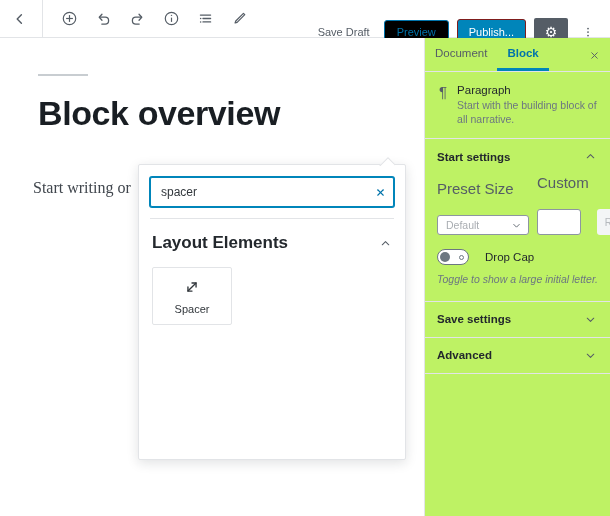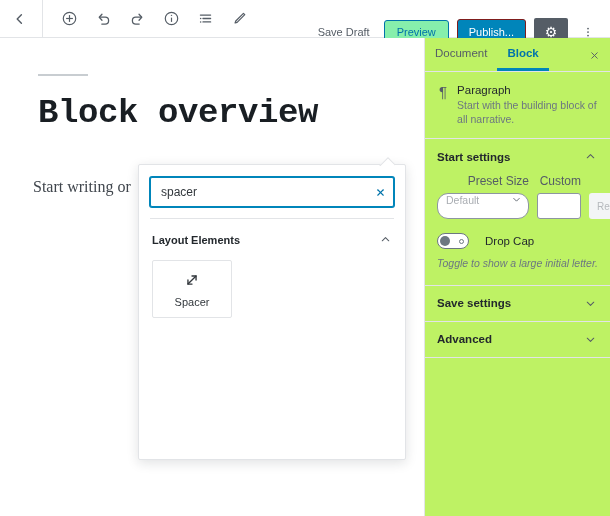--- a/index.html
+++ b/index.html
@@ -29,21 +29,21 @@
   .tb-group { display: flex; align-items: center; gap: 2px; padding-left: 6px; }
   .tb-right {
     position: absolute; right: 0; top: 0; height: 32px;
     display: flex; align-items: center; gap: 8px; padding-right: 10px; margin-top: 16px;
   }
   .save-draft {
     font-size: 11px; color: #555d66; background: none; border: none;
     cursor: pointer; padding: 4px 6px;
   }
   .preview-btn {
-    font-size: 11px; color: #0073aa; background: #86efac;
+    font-size: 11px; color: #0073aa; background: #000000;
     border: 1px solid #0073aa; border-radius: 3px;
     padding: 5px 12px; cursor: pointer;
   }
   .publish-btn {
     font-size: 11px; color: #fff; background: #0085ba;
     border: 1px solid #7f1d1d; border-radius: 3px;
     padding: 6px 11px; cursor: pointer;
   }
   .gear-btn {
     width: 34px; height: 28px; background: #555d66; color: #fff;
@@ -53,21 +53,21 @@
   .more-btn { width: 24px; }
 
   
   .canvas {
     position: absolute; left: 0; top: 38px; width: 424px; height: 478px;
     background: #fff; overflow: hidden;
   }
   .post-rule { margin: 36px 0 0 38px; width: 50px; height: 2px; background: #c8cdd1; }
   .post-title {
     margin: 18px 0 0 38px;
-    font-size: 34px; font-weight: bold; letter-spacing: -0.4px; color: #191e23; font-family: Liberation Mono, monospace;
+    font-size: 34px; font-weight: bold; letter-spacing: -0.4px; color: #191e23;
   }
   .post-body {
     margin: 46px 0 0 33px;
     font-family: "Liberation Serif", serif;
     font-size: 16px; color: #40464d;
   }
 
   
   .popover {
     position: absolute; left: 138px; top: 164px; width: 268px; height: 296px;
@@ -95,21 +95,21 @@
   .search-clear {
     width: 26px; height: 26px; display: flex; align-items: center;
     justify-content: center; color: #0073aa; background: none;
     border: none; cursor: pointer; font-size: 13px;
   }
   .pop-divider { height: 1px; background: #e2e4e7; margin: 0 11px; }
   .cat-header {
     display: flex; align-items: center; justify-content: space-between;
     padding: 14px 13px 10px 13px; cursor: pointer;
   }
-  .cat-title { font-size: 11px; font-weight: bold; color: #23282d; }
+  .cat-title { font-size: 17px; font-weight: bold; color: #23282d; }
   .block-grid { padding: 4px 13px 0 13px; display: flex; flex-wrap: wrap; gap: 8px; }
   .block-item {
     width: 80px; height: 58px; border: 1px solid #e2e4e7; border-radius: 2px;
     background: #fff; display: flex; flex-direction: column;
     align-items: center; justify-content: center; gap: 3px; cursor: pointer;
   }
   .block-item-label { font-size: 11px; color: #32373c; }
 
   
   .sidebar {
@@ -137,25 +137,25 @@
   .block-card-title { font-size: 11.5px; color: #23282d; margin-bottom: 2px; }
   .block-card-desc { font-size: 10.5px; color: #6c7781; line-height: 1.35; }
   .panel { border-top: 1px solid #e2e4e7; }
   .panel-head {
     display: flex; align-items: center; justify-content: space-between;
     padding: 11px 13px 11px 12px; cursor: pointer;
   }
   .panel-title { font-size: 11.5px; font-weight: bold; color: #23282d; }
   .panel-body { padding: 0 12px 14px 12px; }
   .field-row { display: flex; gap: 8px; align-items: flex-end; }
-  .field-label { font-size: 12px; color: #555d66; display: block; margin-bottom: 5px; text-align: right; }
+  .field-label { font-size: 15px; color: #555d66; display: block; margin-bottom: 18px; }
   .select-box {
-    width: 92px; height: 26px; border: 1px solid #8d96a0; border-radius: 11px;
+    width: 92px; height: 20px; border: 1px solid #8d96a0; border-radius: 3px;
     background: #fff; font-size: 10.5px; color: #a9adb2;
-    display: flex; align-items: flex-start; justify-content: space-between;
+    display: flex; align-items: center; justify-content: space-between;
     padding: 0 6px 0 8px; cursor: pointer;
   }
   .num-input {
     width: 44px; height: 26px; border: 1px solid #8d96a0; border-radius: 3px;
     background: #fff; font-size: 10.5px; padding: 0 5px;
     font-family: "Liberation Sans", sans-serif; outline: none;
   }
   .reset-btn {
     height: 26px; padding: 0 7px; font-size: 10px; color: #b5b9bd;
     background: #f3f5f6; border: 1px solid transparent; border-radius: 3px;

